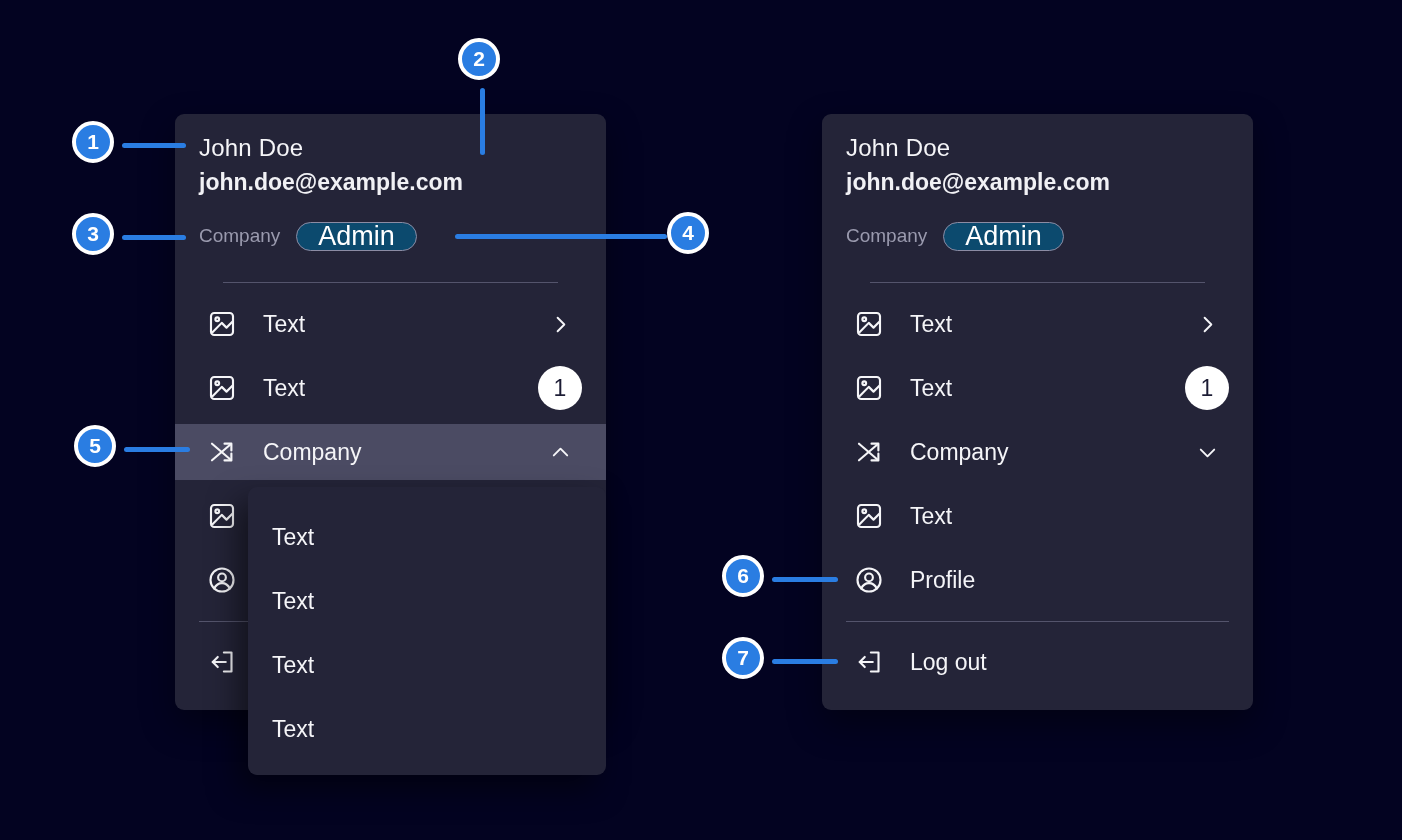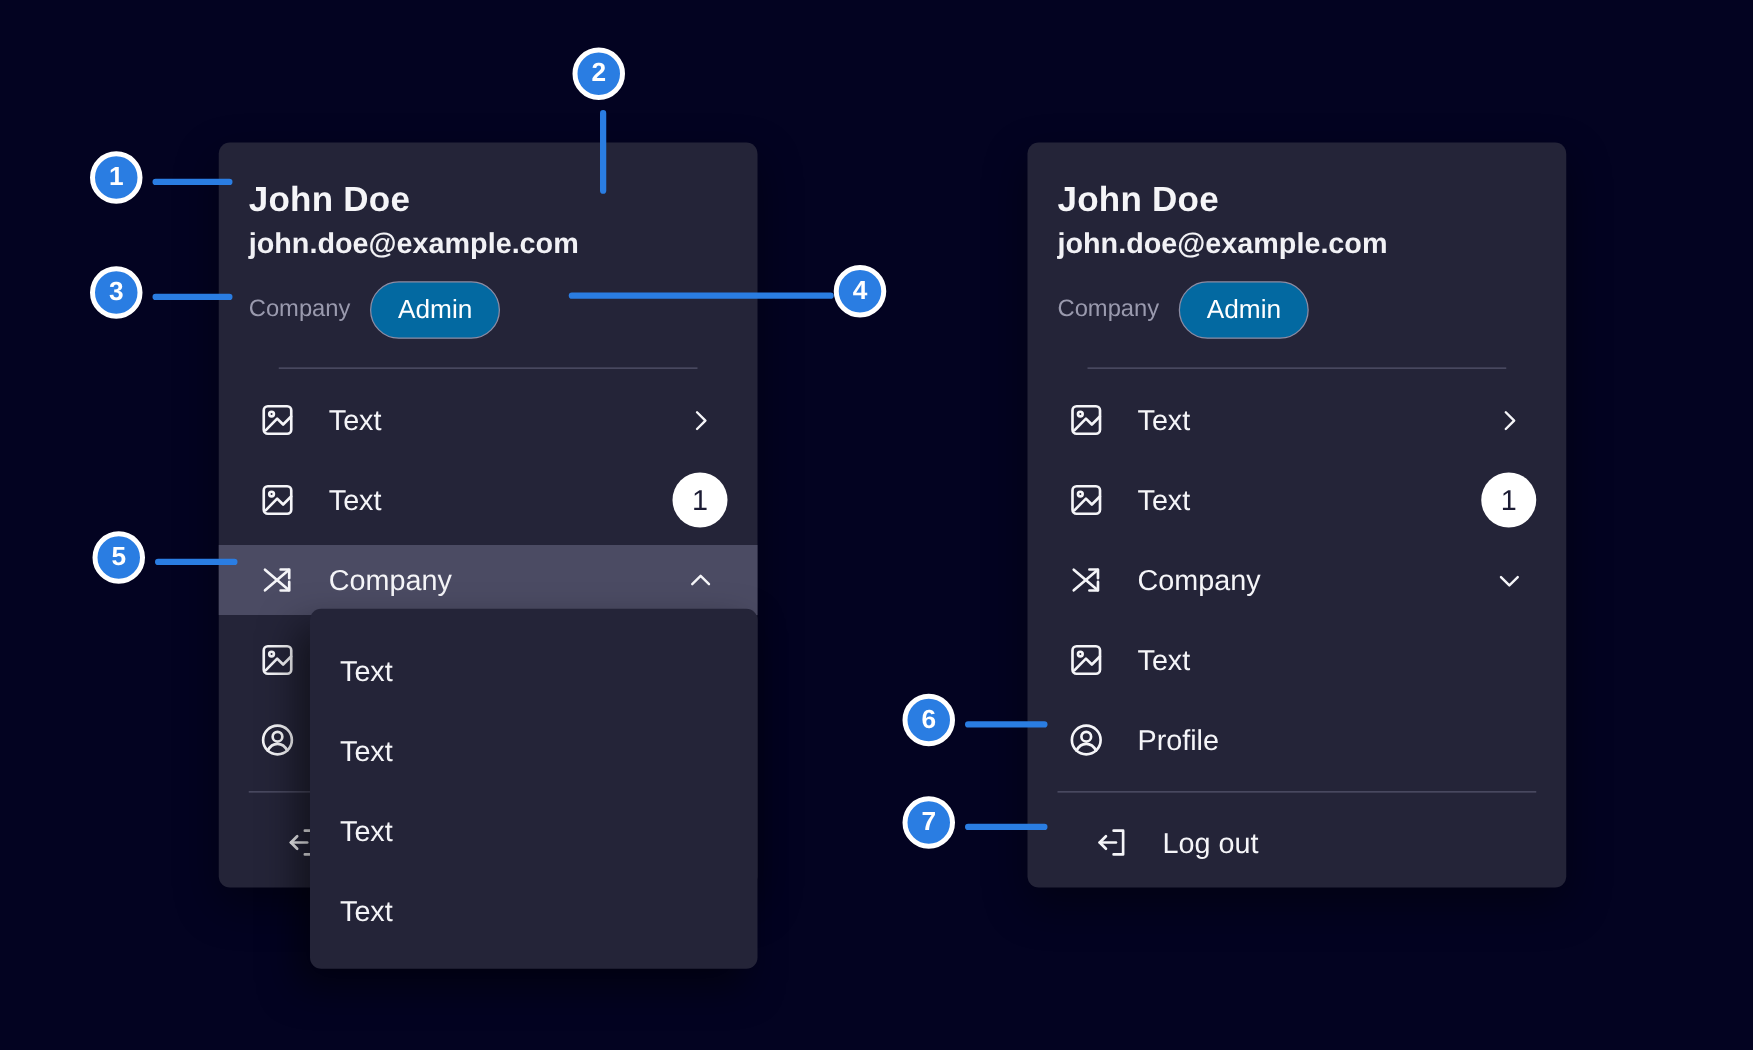--- a/index.html
+++ b/index.html
@@ -17,39 +17,39 @@
     width: 431px; height: 596px;
     background: #242438;
     border-radius: 9px;
     box-shadow: 0 14px 34px rgba(0,0,0,.40);
     color: #f5f5f8;
   }
   .panel-left  { left: 175px; top: 114px; }
   .panel-right { left: 822px; top: 114px; }
 
   .phead { padding: 20px 24px 0 24px; }
-  .u-name  { font-size: 28px; font-weight: 700; line-height: 28px; letter-spacing: .2px; margin-top: 12px; }
+  .u-name  { font-size: 24px; font-weight: 400; line-height: 28px; letter-spacing: .2px; }
   .u-email { font-size: 23px; font-weight: 700; line-height: 28px; margin-top: 6px; color: #f1f1f5; }
   .u-meta  { margin-top: 17px; height: 46px; display: flex; align-items: center; gap: 16px; }
   .company-label { color: #9a9aae; font-size: 19px; }
   .role-badge {
     display: inline-flex; align-items: center; justify-content: center;
-    height: 46px; padding: 0 21px;
+    height: 29px; padding: 0 21px;
     border: 1px solid #8c8ca4; border-radius: 23px;
-    background: #0369a1; color: #ffffff; font-size: 21px;
+    background: #0c4a6e; color: #ffffff; font-size: 27px;
   }
   .hdivider { height: 1px; background: #54546c; margin: 23px 24px 0 24px; }
 
   .mlist { padding-top: 9px; }
   .mrow {
     height: 64px; display: flex; align-items: center;
     padding: 0 24px 0 32px; cursor: pointer;
   }
   .mrow.highlight { background: #4b4b63; height: 56px; margin: 4px 0; }
-  .mrow.logout { margin-top: 8px; margin-left: 20px; }
+  .mrow.logout { margin-top: 8px; }
   .mdivider2 { height: 1px; background: #54546c; margin: 9px 24px 0 24px; }
   .micon { width: 30px; height: 30px; flex: 0 0 30px; display: flex; }
   .micon svg { width: 30px; height: 30px; }
   .mlabel { font-size: 23px; color: #f5f5f8; margin-left: 26px; flex: 1; }
   .mtrail { width: 44px; height: 44px; margin-left: auto; display: flex; align-items: center; justify-content: center; }
   .mtrail svg { width: 23px; height: 23px; }
   .count-badge {
     width: 44px; height: 44px; border-radius: 50%;
     background: #ffffff; color: #1c1c34;
     display: flex; align-items: center; justify-content: center;

